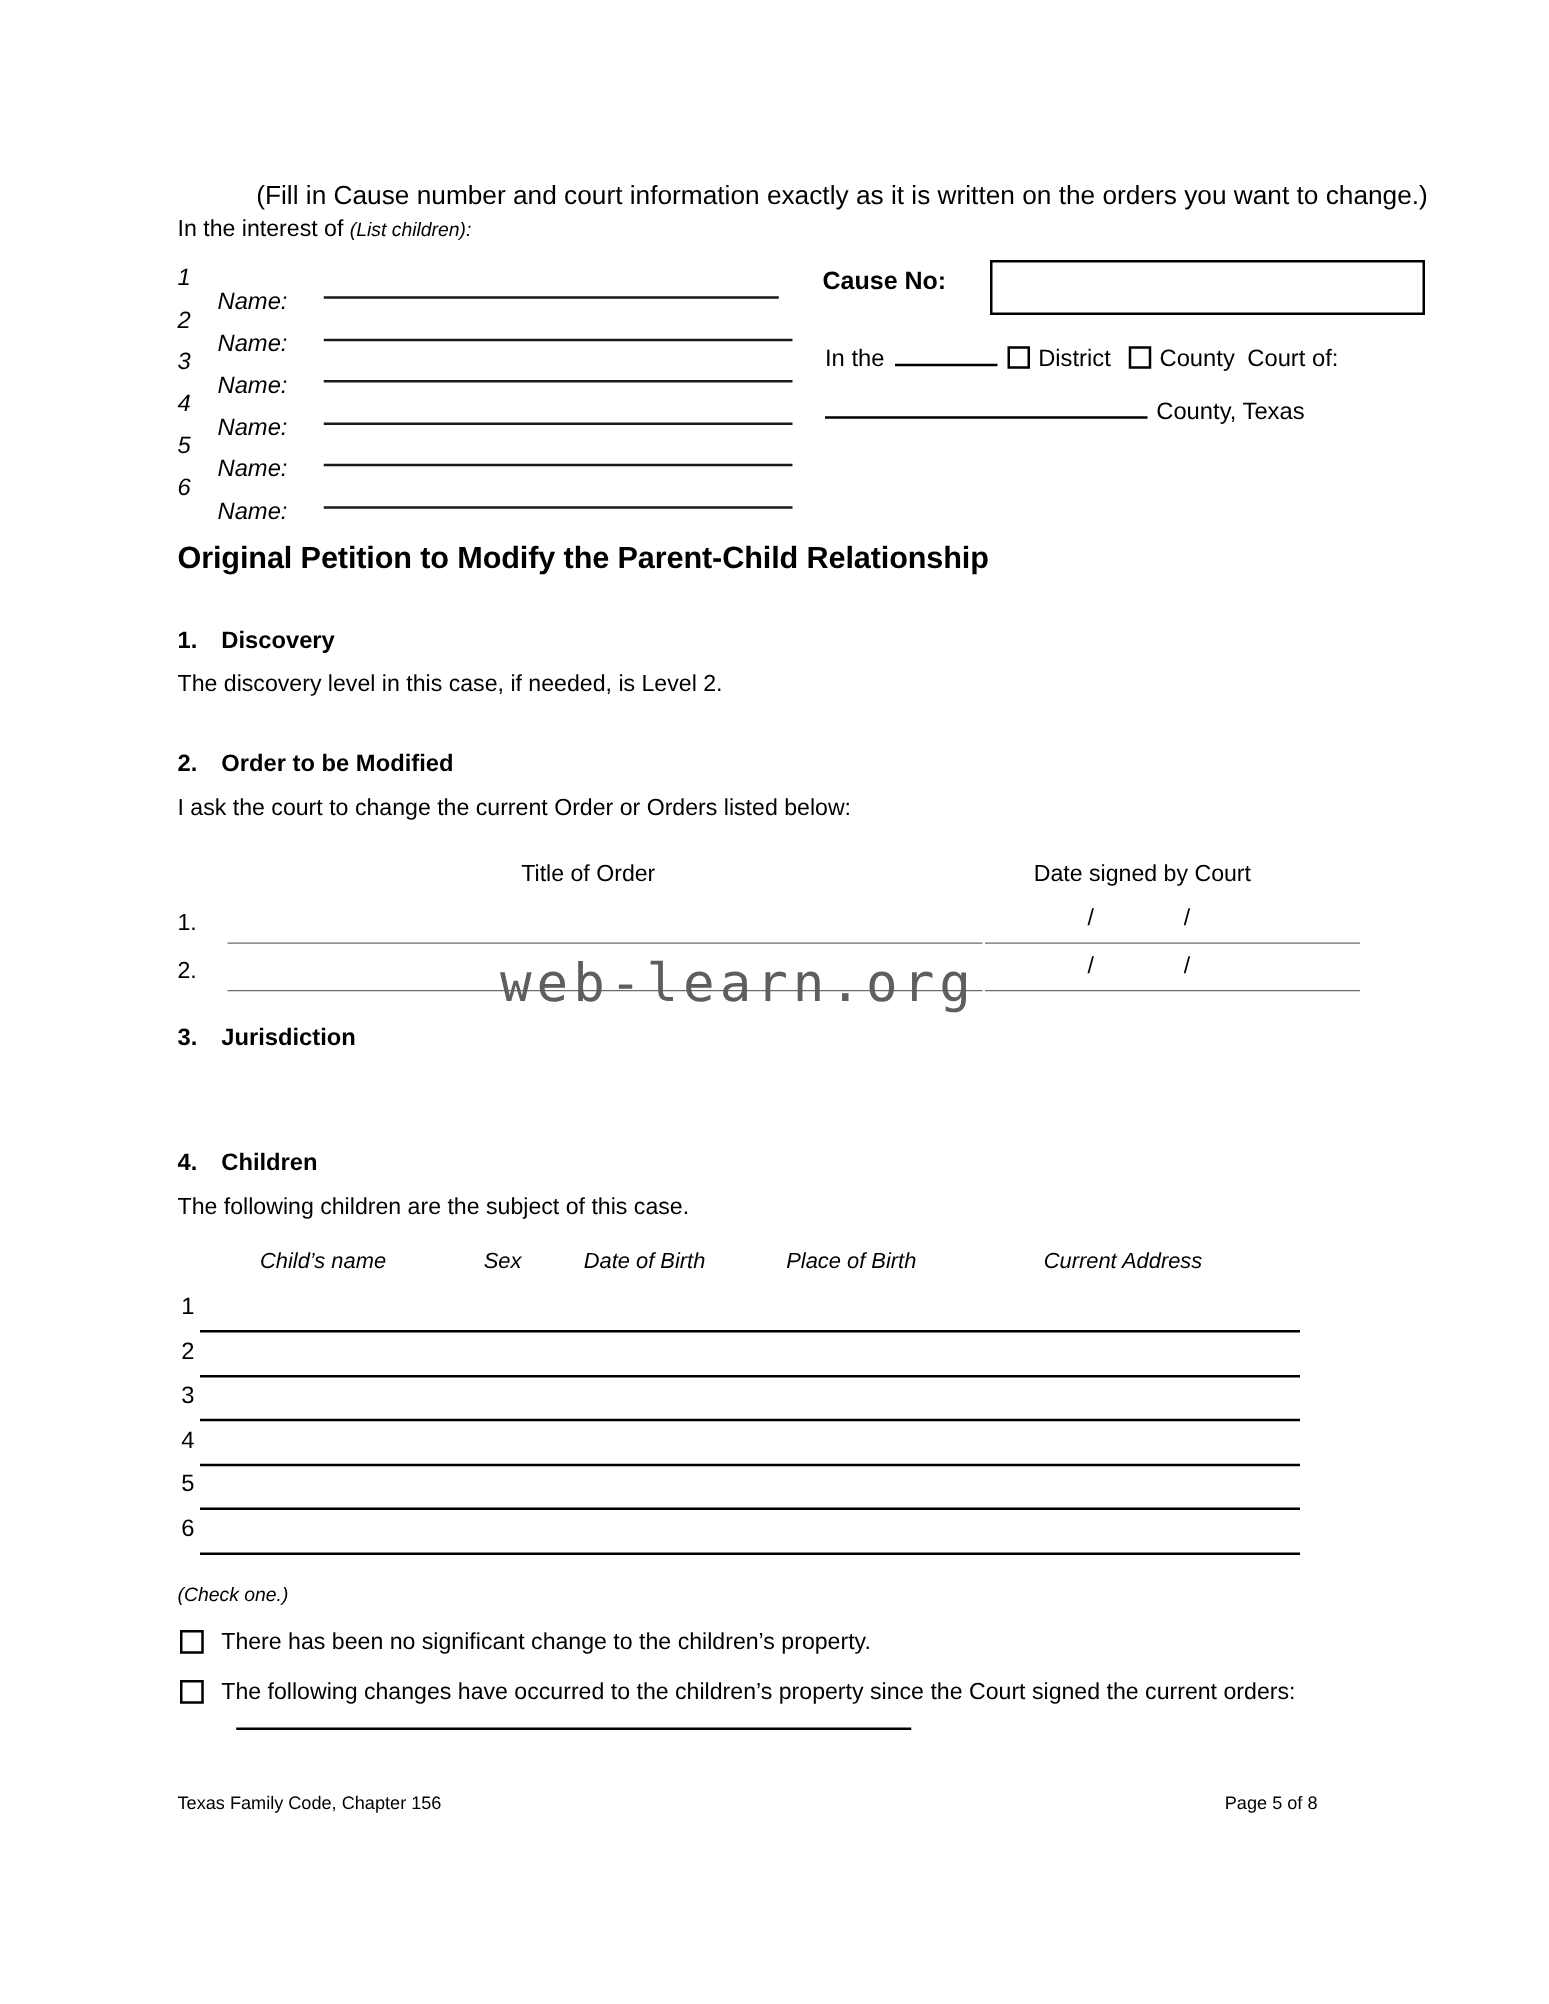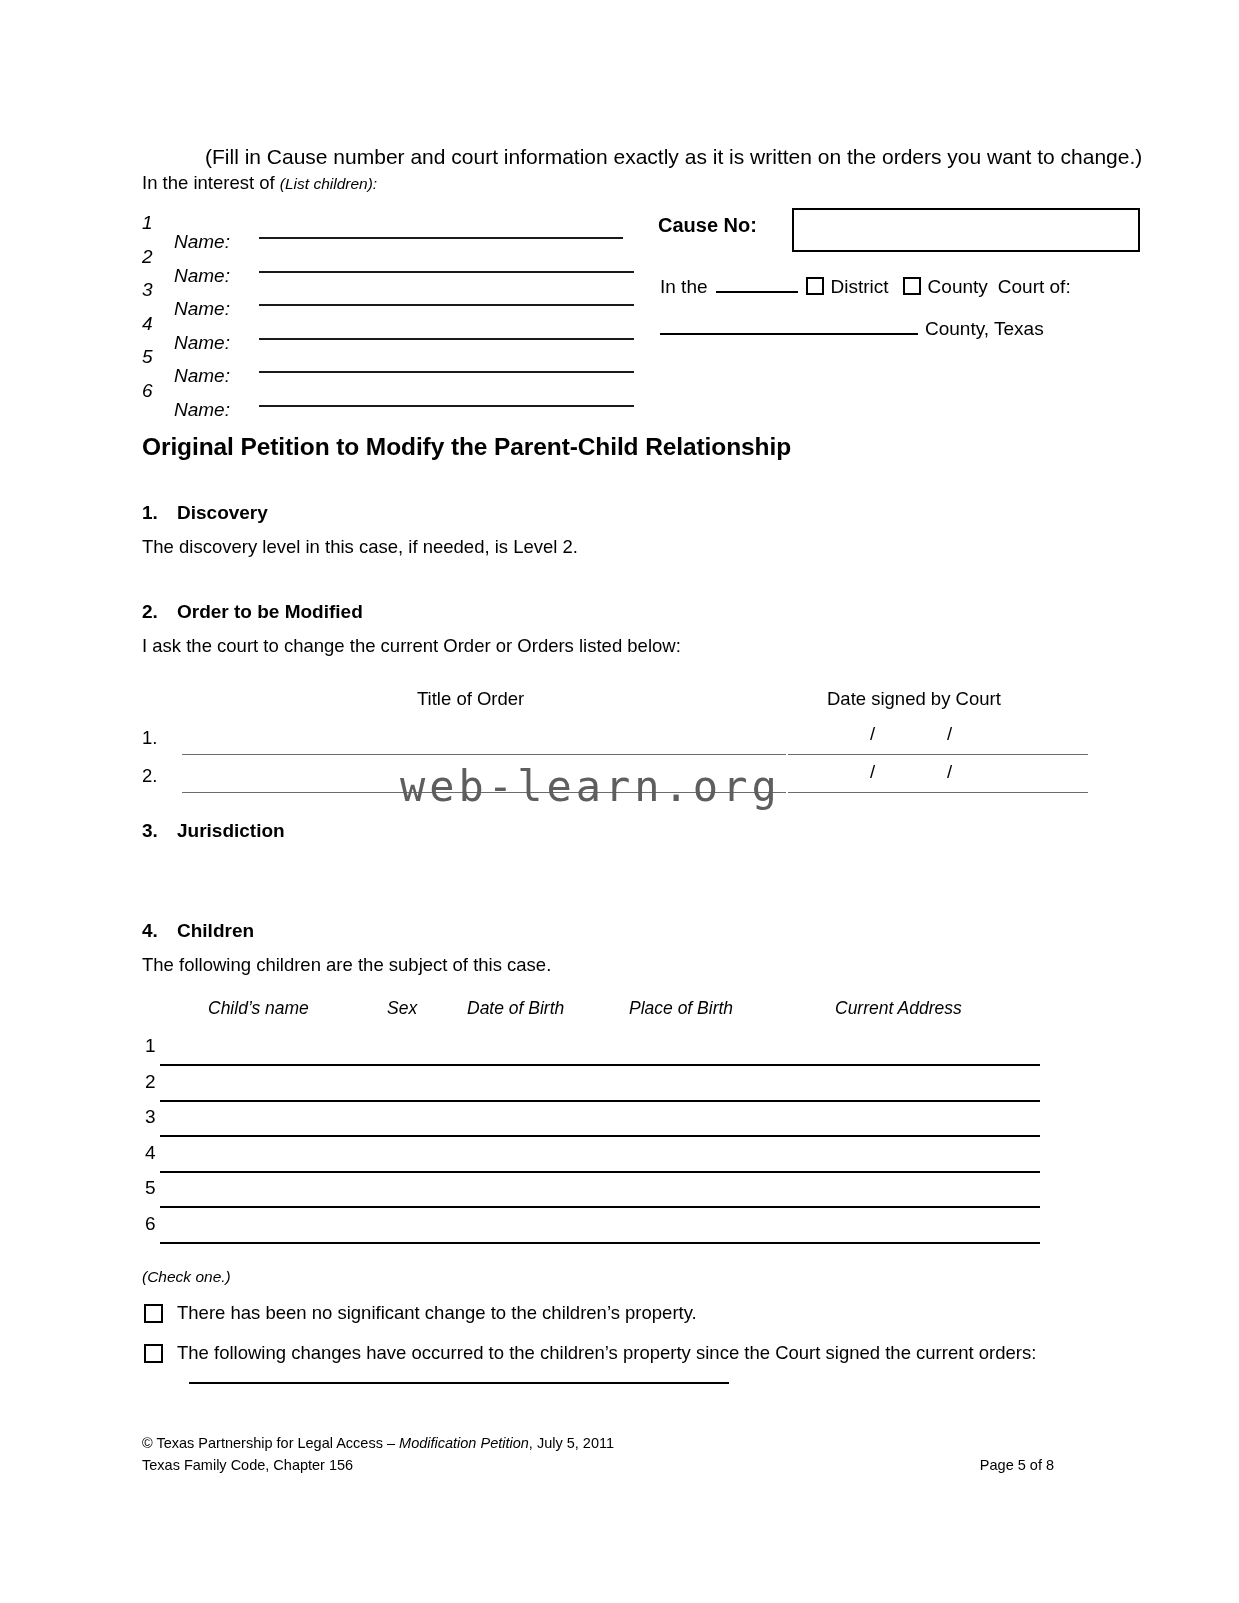--- a/index.html
+++ b/index.html
@@ -443,23 +443,20 @@
       </div>
 
       <div class="check-item">
         <span class="bx"></span>
         <span>The following changes have occurred to the children’s property since the Court signed the current orders:</span><span class="fill-rule"></span>
       </div>
     </div>
 
     <div class="footer">
       <div class="fline">
-        <span>© Texas Partnership for Legal Access – </span><em>Modification Petition</em><span>, July 5, 2011</span>
-      </div>
-      <div class="fline">
         <span>Texas Family Code, Chapter 156</span>
         <span class="right">Page 5 of 8</span>
       </div>
     </div>
 
   </div>
 
   <div class="watermark">web-learn.org</div>
 </div>
 

